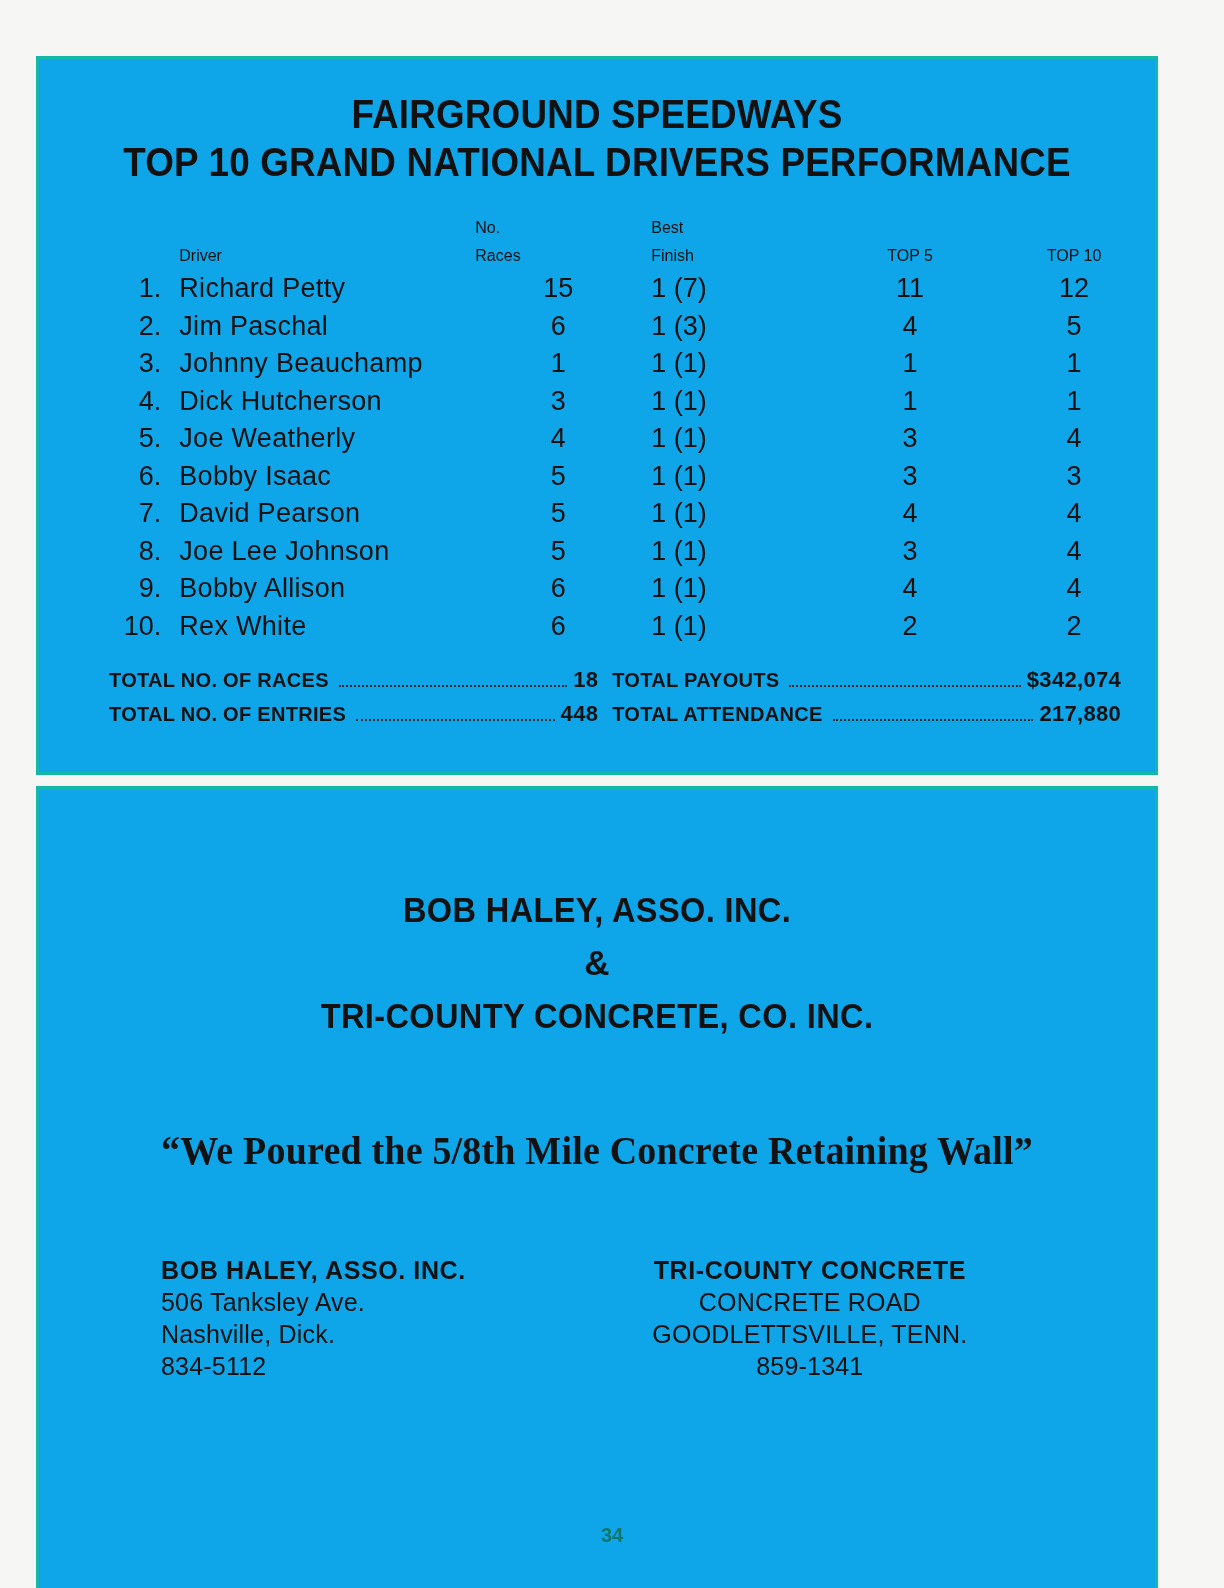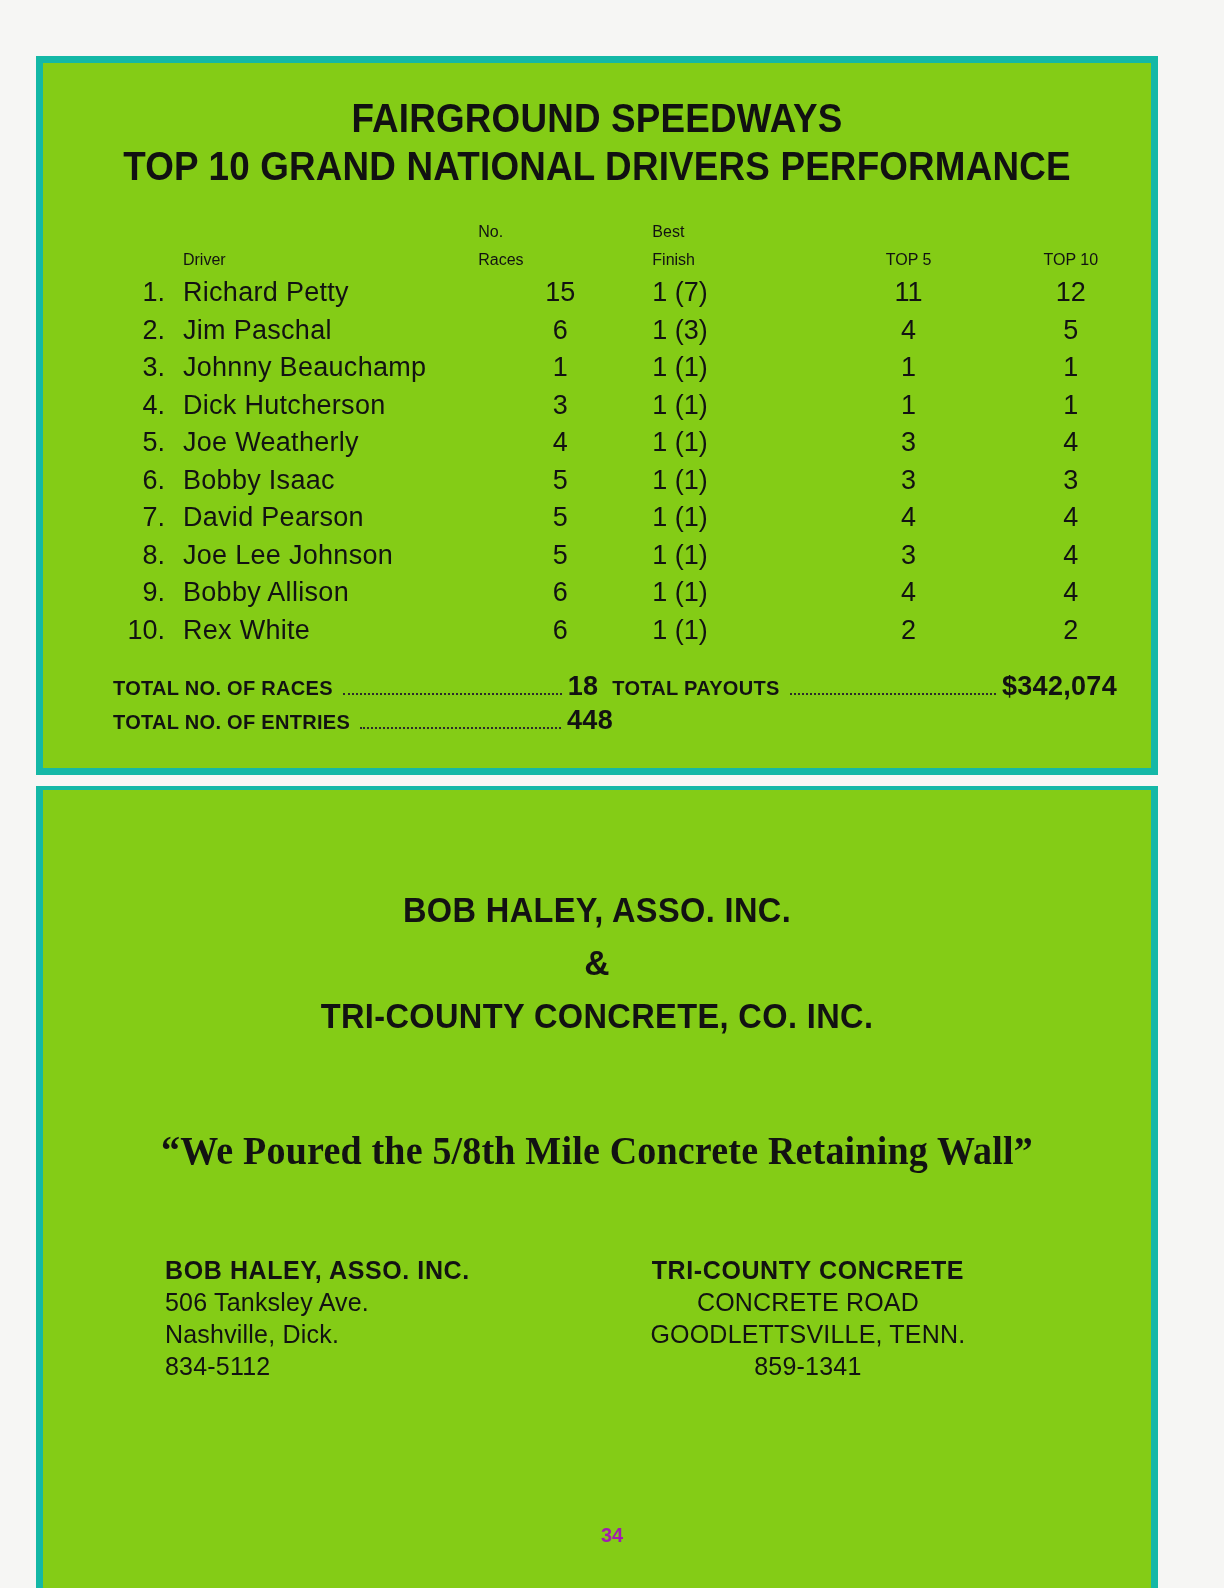--- a/index.html
+++ b/index.html
@@ -20,22 +20,22 @@
     position: absolute;
     left: 0; top: 0;
     width: 1224px;
     height: 1588px;
     background: #f6f6f4;
   }
 
   
   .panel {
     position: absolute;
-    background: #84cc16;
-    border: 7px solid #14b8a6;
+    background: #0ea5e9;
+    border: 3px solid #14b8a6;
     box-sizing: border-box;
   }
   .panel-stats {
     left: 36px;
     top: 56px;
     width: 1122px;
     height: 719px;
   }
   .panel-ad {
     left: 36px;
@@ -135,21 +135,21 @@
   .tot-cell.left  { width: 500px; }
   .tot-cell.right { width: 520px; margin-left: 14px; }
   .tot-label { white-space: nowrap; }
   .leader {
     flex: 1 1 auto;
     border-bottom: 2px dotted #2b2b2b;
     margin: 0 6px 5px 10px;
     height: 1px;
     min-width: 20px;
   }
-  .tot-val { white-space: nowrap; font-size: 27px; }
+  .tot-val { white-space: nowrap; font-size: 22px; }
 
   
   .ad-names {
     text-align: center;
     padding-top: 93px;
   }
   .ad-name-line {
     font-weight: bold;
     font-size: 35px;
     line-height: 53px;
@@ -203,21 +203,21 @@
   .addr-line { letter-spacing: 0.2px; }
 
   
   .page-number {
     position: absolute;
     left: 0; right: 0;
     top: 1524px;
     text-align: center;
     font-size: 20px;
     font-weight: bold;
-    color: #a21caf;
+    color: #0f766e;
   }
 </style>
 </head>
 <body>
 
 <div class="page">
 
   <div class="panel panel-stats">
 
     <div class="title-block">
@@ -340,20 +340,25 @@
           <span class="leader"></span>
           <span class="tot-val">$342,074</span>
         </div>
       </div>
       <div class="totals-row">
         <div class="tot-cell left">
           <span class="tot-label">TOTAL NO. OF ENTRIES</span>
           <span class="leader"></span>
           <span class="tot-val">448</span>
         </div>
+        <div class="tot-cell right">
+          <span class="tot-label">TOTAL ATTENDANCE</span>
+          <span class="leader"></span>
+          <span class="tot-val">217,880</span>
+        </div>
       </div>
     </div>
 
   </div>
 
   <div class="panel panel-ad">
 
     <div class="ad-names">
       <div class="ad-name-line">BOB HALEY, ASSO. INC.</div>
       <div class="ad-amp">&amp;</div>

